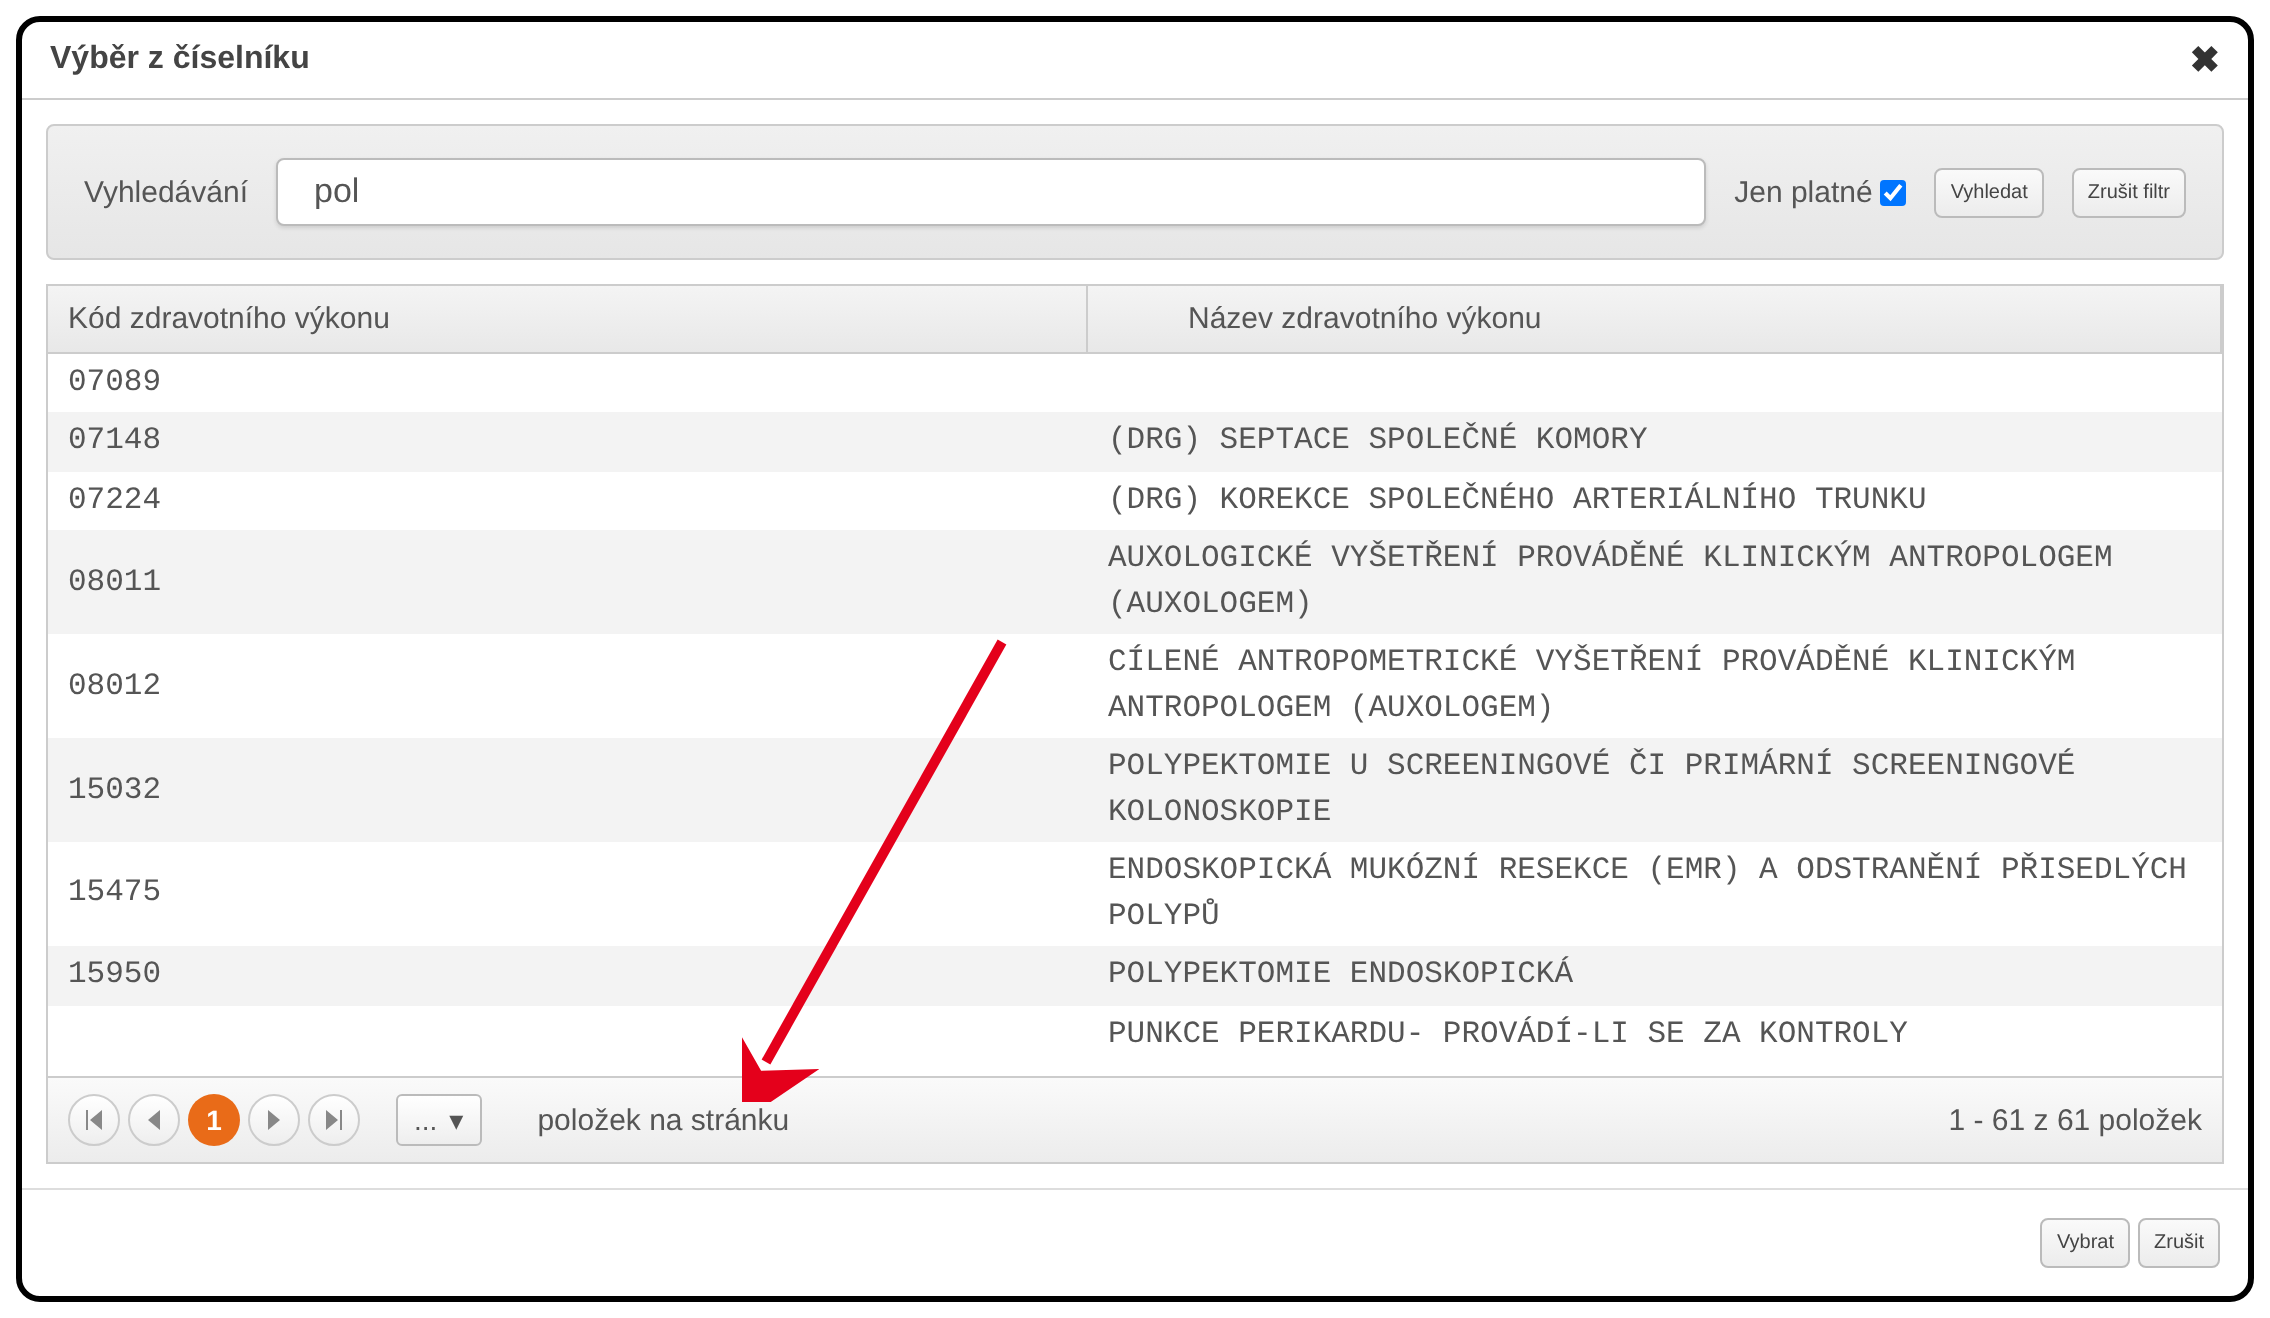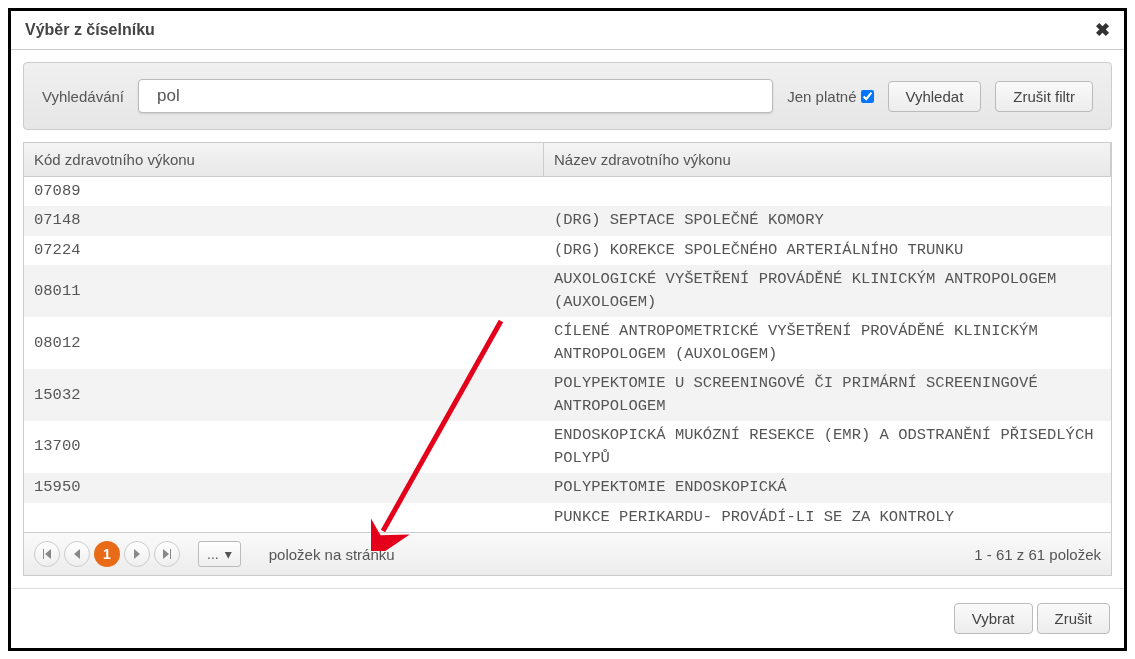--- a/index.html
+++ b/index.html
@@ -6,21 +6,21 @@
   body {
     font-family: Arial, Helvetica, sans-serif;
     background: #fff;
     padding: 8px;
     color: #555;
   }
   .dialog {
     width: 1119px;
     height: 643px;
     border: 3px solid #000;
-    border-radius: 0;
+    border-radius: 12px;
     background: #fff;
     position: relative;
     display: flex;
     flex-direction: column;
   }
   .dialog-header {
     display: flex;
     justify-content: space-between;
     align-items: center;
     padding: 10px 14px;
@@ -71,42 +71,43 @@
     font-family: inherit;
   }
   .valid-label {
     font-size: 15px;
     color: #555;
     display: flex;
     align-items: center;
     gap: 4px;
   }
   .btn {
-    font-size: 15px;
-    padding: 6px 17px;
+    font-size: 10px;
+    padding: 6px 7px;
     border: 1px solid #bbb;
     border-radius: 4px;
     background: linear-gradient(#fafafa, #ececec);
     color: #444;
     cursor: pointer;
     font-family: inherit;
   }
   .grid {
     margin-top: 12px;
     flex: 1;
     border: 1px solid #ccc;
     display: flex;
     flex-direction: column;
     overflow: hidden;
     background: #fff;
   }
   .grid-header {
     display: flex;
     background: linear-gradient(#f4f4f4, #e8e8e8);
     border-bottom: 1px solid #ccc;
+    gap: 40px;
   }
   .grid-header-cell {
     padding: 8px 10px;
     font-size: 15px;
     color: #555;
     border-right: 1px solid #ccc;
   }
   .col-code { width: 520px; flex-shrink: 0; }
   .col-name { flex: 1; }
   .grid-body {
@@ -243,24 +244,24 @@
           <div class="grid-row">
             <div class="grid-cell col-code">08011</div>
             <div class="grid-cell col-name">AUXOLOGICKÉ VYŠETŘENÍ PROVÁDĚNÉ KLINICKÝM ANTROPOLOGEM (AUXOLOGEM)</div>
           </div>
           <div class="grid-row">
             <div class="grid-cell col-code">08012</div>
             <div class="grid-cell col-name">CÍLENÉ ANTROPOMETRICKÉ VYŠETŘENÍ PROVÁDĚNÉ KLINICKÝM ANTROPOLOGEM (AUXOLOGEM)</div>
           </div>
           <div class="grid-row">
             <div class="grid-cell col-code">15032</div>
-            <div class="grid-cell col-name">POLYPEKTOMIE U SCREENINGOVÉ ČI PRIMÁRNÍ SCREENINGOVÉ ANTROPOLOGEM</div>
-          </div>
-          <div class="grid-row">
-            <div class="grid-cell col-code">13700</div>
+            <div class="grid-cell col-name">POLYPEKTOMIE U SCREENINGOVÉ ČI PRIMÁRNÍ SCREENINGOVÉ KOLONOSKOPIE</div>
+          </div>
+          <div class="grid-row">
+            <div class="grid-cell col-code">15475</div>
             <div class="grid-cell col-name">ENDOSKOPICKÁ MUKÓZNÍ RESEKCE (EMR) A ODSTRANĚNÍ PŘISEDLÝCH POLYPŮ</div>
           </div>
           <div class="grid-row">
             <div class="grid-cell col-code">15950</div>
             <div class="grid-cell col-name">POLYPEKTOMIE ENDOSKOPICKÁ</div>
           </div>
           <div class="grid-row">
             <div class="grid-cell col-code"></div>
             <div class="grid-cell col-name">PUNKCE PERIKARDU- PROVÁDÍ-LI SE ZA KONTROLY</div>
           </div>

